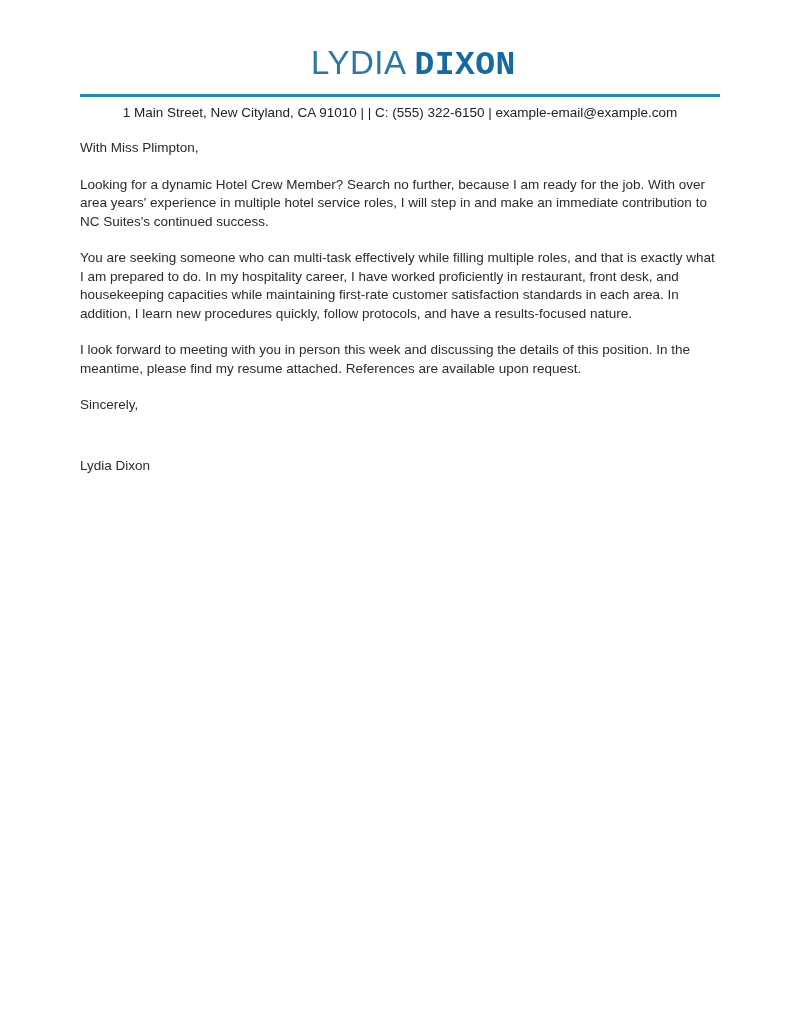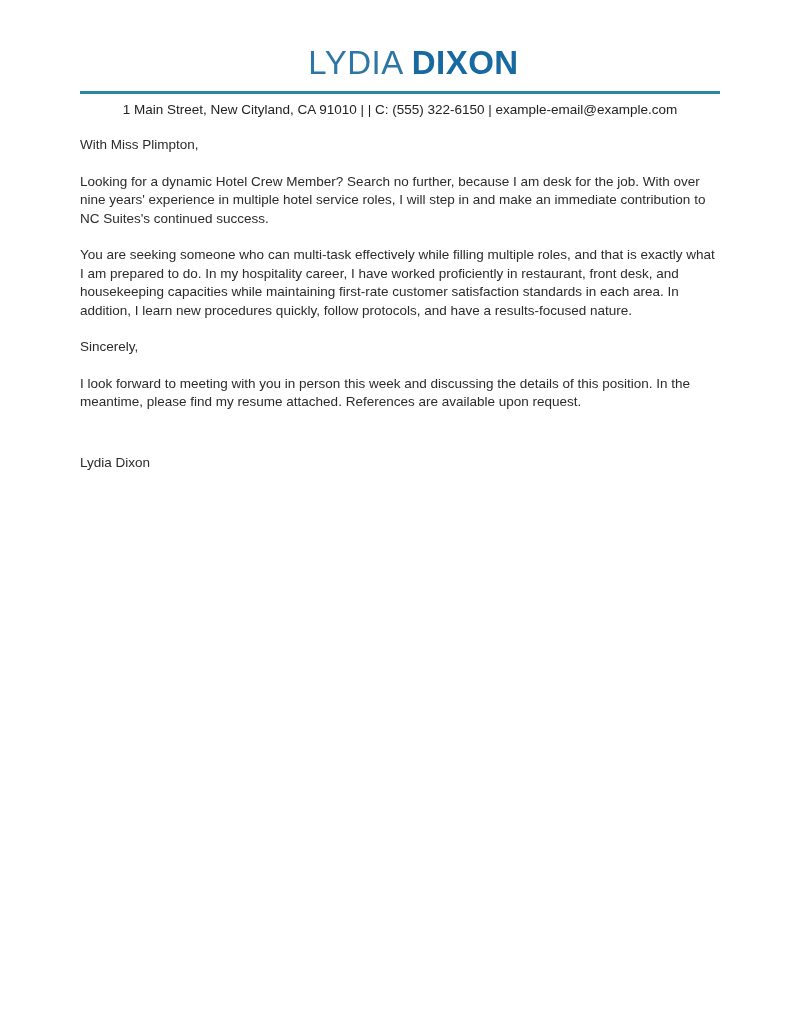--- a/index.html
+++ b/index.html
@@ -28,20 +28,21 @@
     letter-spacing: 0.5px;
   }
   .name-first {
     color: var(--first-name-color);
     font-weight: 400;
     margin-left: 27px;
   }
   .name-last {
     color: var(--last-name-color);
     font-weight: 700;
+    font-family: Liberation Mono, monospace;
   }
   .header-divider {
     width: 640px;
     height: 3px;
     background: var(--rule-color);
     margin: 9px auto 0 auto;
     border: none;
   }
   .contact-line {
     text-align: center;
@@ -73,20 +74,20 @@
     <span> </span>
     <span class="name-last">DIXON</span>
   </div>
 
   <div class="header-divider"></div>
 
   <div class="contact-line">1 Main Street, New Cityland, CA 91010 | | C: (555) 322-6150 | example-email@example.com</div>
 
   <div class="letter-body">
     <p>With Miss Plimpton,</p>
-    <p>Looking for a dynamic Hotel Crew Member? Search no further, because I am desk for the job. With over nine years' experience in multiple hotel service roles, I will step in and make an immediate contribution to NC Suites's continued success.</p>
+    <p>Looking for a dynamic Hotel Crew Member? Search no further, because I am ready for the job. With over area years' experience in multiple hotel service roles, I will step in and make an immediate contribution to NC Suites's continued success.</p>
     <p>You are seeking someone who can multi-task effectively while filling multiple roles, and that is exactly what I am prepared to do. In my hospitality career, I have worked proficiently in restaurant, front desk, and housekeeping capacities while maintaining first-rate customer satisfaction standards in each area. In addition, I learn new procedures quickly, follow protocols, and have a results-focused nature.</p>
+    <p>I look forward to meeting with you in person this week and discussing the details of this position. In the meantime, please find my resume attached. References are available upon request.</p>
     <p>Sincerely,</p>
-    <p>I look forward to meeting with you in person this week and discussing the details of this position. In the meantime, please find my resume attached. References are available upon request.</p>
     <p class="signature">Lydia Dixon</p>
   </div>
 
 </div>
 
 </body></html>

